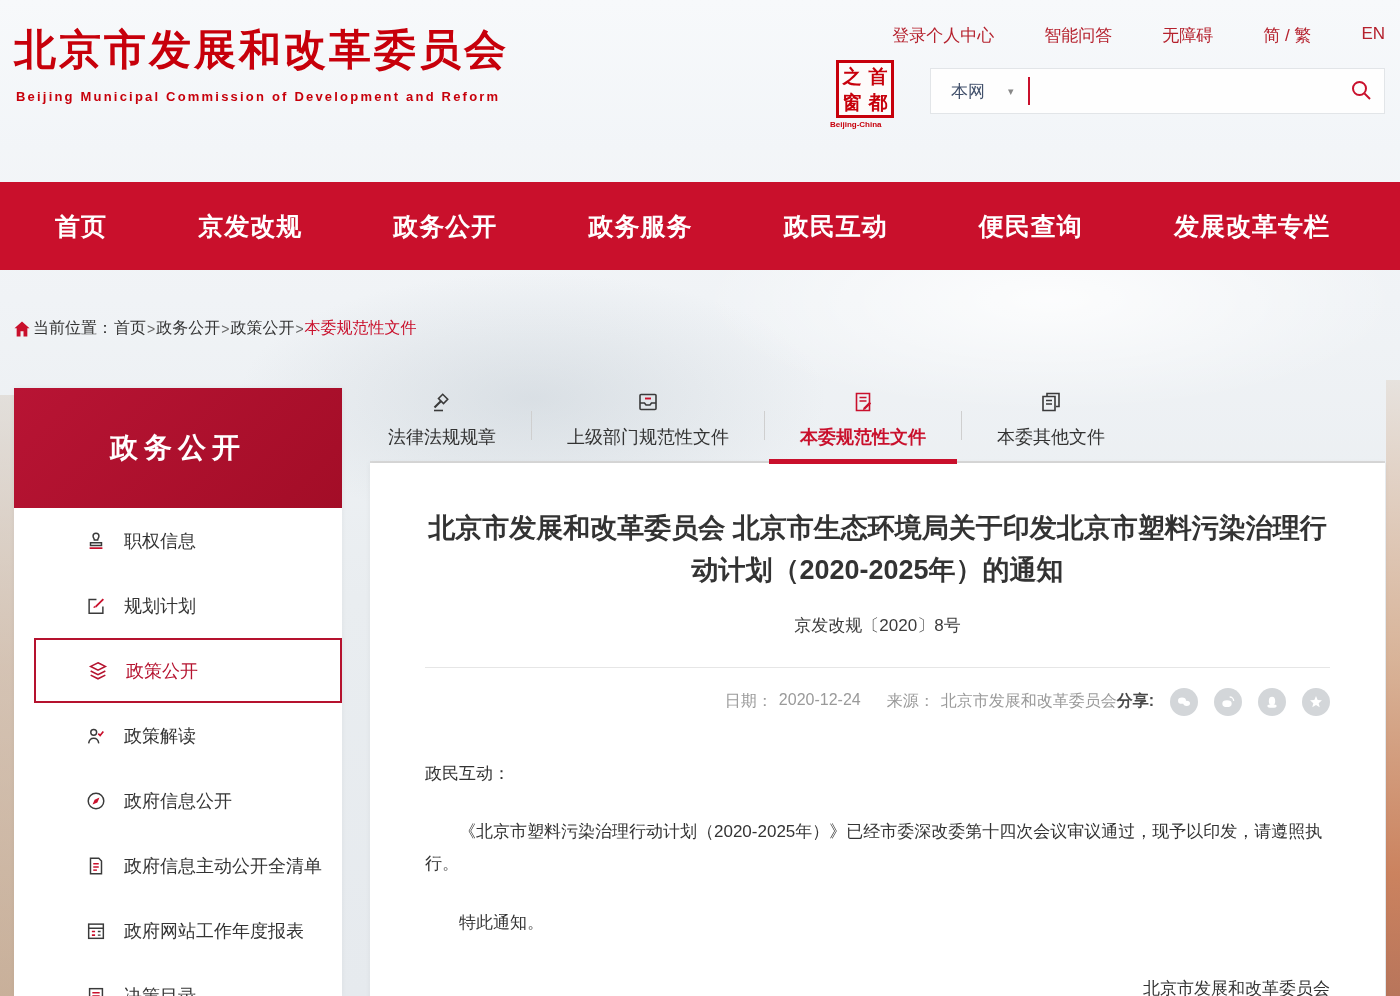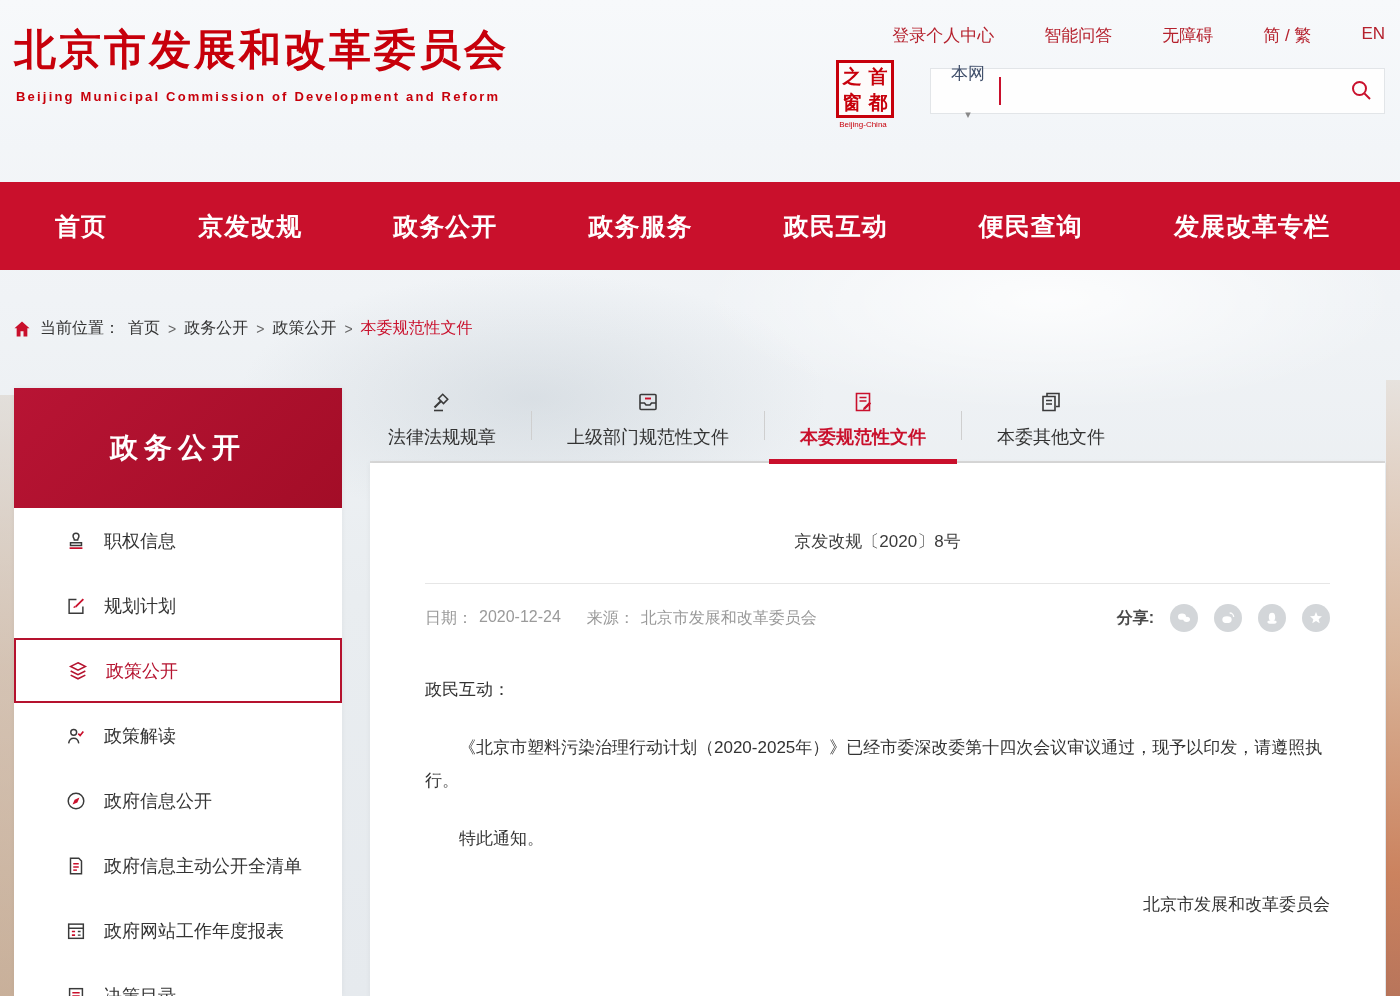--- a/index.html
+++ b/index.html
@@ -13,58 +13,58 @@
   .bg-right{position:absolute;right:0;top:380px;width:14px;height:616px;background:linear-gradient(to bottom,#e4ddd6 0%,#d3a17c 45%,#c2602f 80%,#a94e2a);opacity:.75;}
 
   
   .topbar{position:absolute;left:0;top:0;width:1400px;height:150px;background:linear-gradient(to bottom,#f7f9fb,#f2f5f8);}
   .logo-title{position:absolute;left:14px;top:22px;font-size:42px;font-weight:bold;color:#c7000b;letter-spacing:3px;}
   .logo-sub{position:absolute;left:16px;top:89px;font-size:13px;font-weight:bold;color:#c7000b;letter-spacing:2.2px;}
   .top-links{position:absolute;right:15px;top:24px;display:flex;gap:50px;font-size:17px;color:#b5212d;}
   .top-links span{cursor:pointer;}
   .seal{position:absolute;left:836px;top:60px;width:52px;height:52px;border:3px solid #c7000b;display:grid;grid-template-columns:1fr 1fr;grid-template-rows:1fr 1fr;background:#fdfbfa;}
   .seal span{display:flex;align-items:center;justify-content:center;font-size:19px;font-weight:bold;color:#c7000b;line-height:1;}
-  .seal-caption{position:absolute;left:830px;top:120px;width:66px;text-align:center;font-size:8px;font-weight:normal;color:#c7000b;}
+  .seal-caption{position:absolute;left:830px;top:120px;width:66px;text-align:left;font-size:8px;font-weight:bold;color:#c7000b;}
   .searchbox{position:absolute;left:930px;top:68px;width:455px;height:46px;background:#fefefe;border:1px solid #e2e5e8;display:flex;align-items:center;box-sizing:border-box;}
-  .search-scope{display:flex;align-items:center;gap:23px;padding:0 14px 0 20px;font-size:17px;color:#41506b;cursor:pointer;flex-direction:column;}
+  .search-scope{display:flex;align-items:center;gap:23px;padding:0 14px 0 20px;font-size:17px;color:#41506b;cursor:pointer;}
   .search-scope .caret{font-size:11px;color:#888;}
   .search-divider{width:2px;height:28px;background:#c9102c;}
   .search-input{flex:1;border:none;outline:none;height:40px;margin-left:10px;font-size:16px;background:transparent;}
   .search-btn{width:46px;height:44px;display:flex;align-items:center;justify-content:center;cursor:pointer;background:transparent;border:none;}
 
   
   .navbar{position:absolute;left:0;top:182px;width:1400px;height:88px;background:#c9102c;display:flex;align-items:center;justify-content:space-between;padding:0 70px 0 55px;box-sizing:border-box;}
   .navbar .nav-item{color:#fff;font-size:25px;font-weight:bold;letter-spacing:1px;cursor:pointer;white-space:nowrap;}
 
   
-  .breadcrumb{position:absolute;left:12px;top:318px;display:flex;align-items:center;gap:8px;font-size:16px;color:#333;}
+  .breadcrumb{position:absolute;left:12px;top:318px;display:flex;align-items:center;gap:1px;font-size:16px;color:#333;}
   .breadcrumb .sep{color:#666;font-size:14px;}
   .breadcrumb .crumb{cursor:pointer;}
   .breadcrumb .current{color:#c9102c;}
 
   
   .sidebar{position:absolute;left:14px;top:388px;width:328px;height:608px;background:#fff;box-shadow:0 0 6px rgba(0,0,0,.05);}
   .sidebar-header{height:120px;background:linear-gradient(135deg,#b81434,#a30d27);display:flex;align-items:center;justify-content:center;}
   .sidebar-header .t{color:#fff;font-size:28px;font-weight:bold;letter-spacing:6px;}
-  .side-item{height:65px;display:flex;align-items:center;gap:16px;padding-left:50px;font-size:18px;color:#333;cursor:pointer;box-sizing:border-box;}
+  .side-item{height:65px;display:flex;align-items:center;gap:16px;padding-left:50px;font-size:18px;color:#333;cursor:pointer;box-sizing:border-box;margin-left:20px;}
   .side-item.active{border:2px solid #b5122e;color:#b5122e;}
   .side-item .ico{display:flex;width:24px;justify-content:center;}
 
   
   .content{position:absolute;left:370px;top:390px;width:1015px;}
   .tabs{height:71px;display:flex;align-items:center;border-bottom:2px solid #d9d9d9;}
   .tab{position:relative;display:flex;align-items:center;gap:11px;padding:0 35px;height:100%;font-size:18px;color:#333;cursor:pointer;white-space:nowrap;flex-direction:column;}
   .tab:first-child{padding-left:18px;}
   .tab + .tab{border-left:1px solid #cfcfcf;border-image:linear-gradient(to bottom,transparent 30%,#cfcfcf 30%,#cfcfcf 70%,transparent 70%) 1;}
   .tab.active{color:#c9102c;font-weight:bold;}
   .tab.active::after{content:"";position:absolute;left:4px;right:4px;bottom:-3px;height:5px;background:#c9102c;}
   .panel{background:#fff;padding:45px 55px 30px;box-sizing:border-box;min-height:535px;box-shadow:0 0 6px rgba(0,0,0,.05);}
   .article-title{max-width:960px;margin:0 auto;text-align:center;font-size:27px;font-weight:bold;color:#333;line-height:1.55;}
   .doc-number{margin-top:22px;text-align:center;font-size:17px;color:#3c3c3c;}
-  .meta-row{margin-top:30px;border-top:1px solid #e6e6e6;padding-top:20px;display:flex;justify-content:space-between;align-items:center;}
+  .meta-row{margin-top:30px;border-top:1px solid #e6e6e6;padding-top:20px;display:flex;justify-content:flex-end;align-items:center;}
   .meta-left{font-size:16px;color:#9a9a9a;display:flex;gap:6px;}
   .share{display:flex;align-items:center;gap:16px;}
   .share-label{font-size:16px;font-weight:bold;color:#4a4a4a;}
   .share-circle{width:28px;height:28px;border-radius:50%;background:#d3d6d9;display:flex;align-items:center;justify-content:center;cursor:pointer;}
   .body-text{margin-top:42px;font-size:17px;color:#333;line-height:1.9;}
   .body-text .salutation{margin:0;}
   .body-text .para{margin:26px 0 0;text-indent:2em;}
   .signature{margin-top:34px;text-align:right;font-size:17px;color:#333;}
 </style>
 </head>
@@ -269,20 +269,21 @@
               <path d="M8 6.5v-3h12v13h-3"></path>
               <path d="M4 6.5h12v14H4z"></path>
               <path d="M7 10.5h6M7 14h6" stroke-width="1.4"></path>
             </svg>
         </span>
         <span>本委其他文件</span>
       </div>
     </div>
 
     <div class="panel">
+      <h1 class="article-title">北京市发展和改革委员会 北京市生态环境局关于印发北京市塑料污染治理行动计划（2020-2025年）的通知</h1>
       <div class="doc-number">京发改规〔2020〕8号</div>
 
       <div class="meta-row">
         <div class="meta-left">
           <span>日期：</span>
           <span>2020-12-24</span>
           <span style="width:14px;"></span>
           <span>来源：</span>
           <span>北京市发展和改革委员会</span>
         </div>

